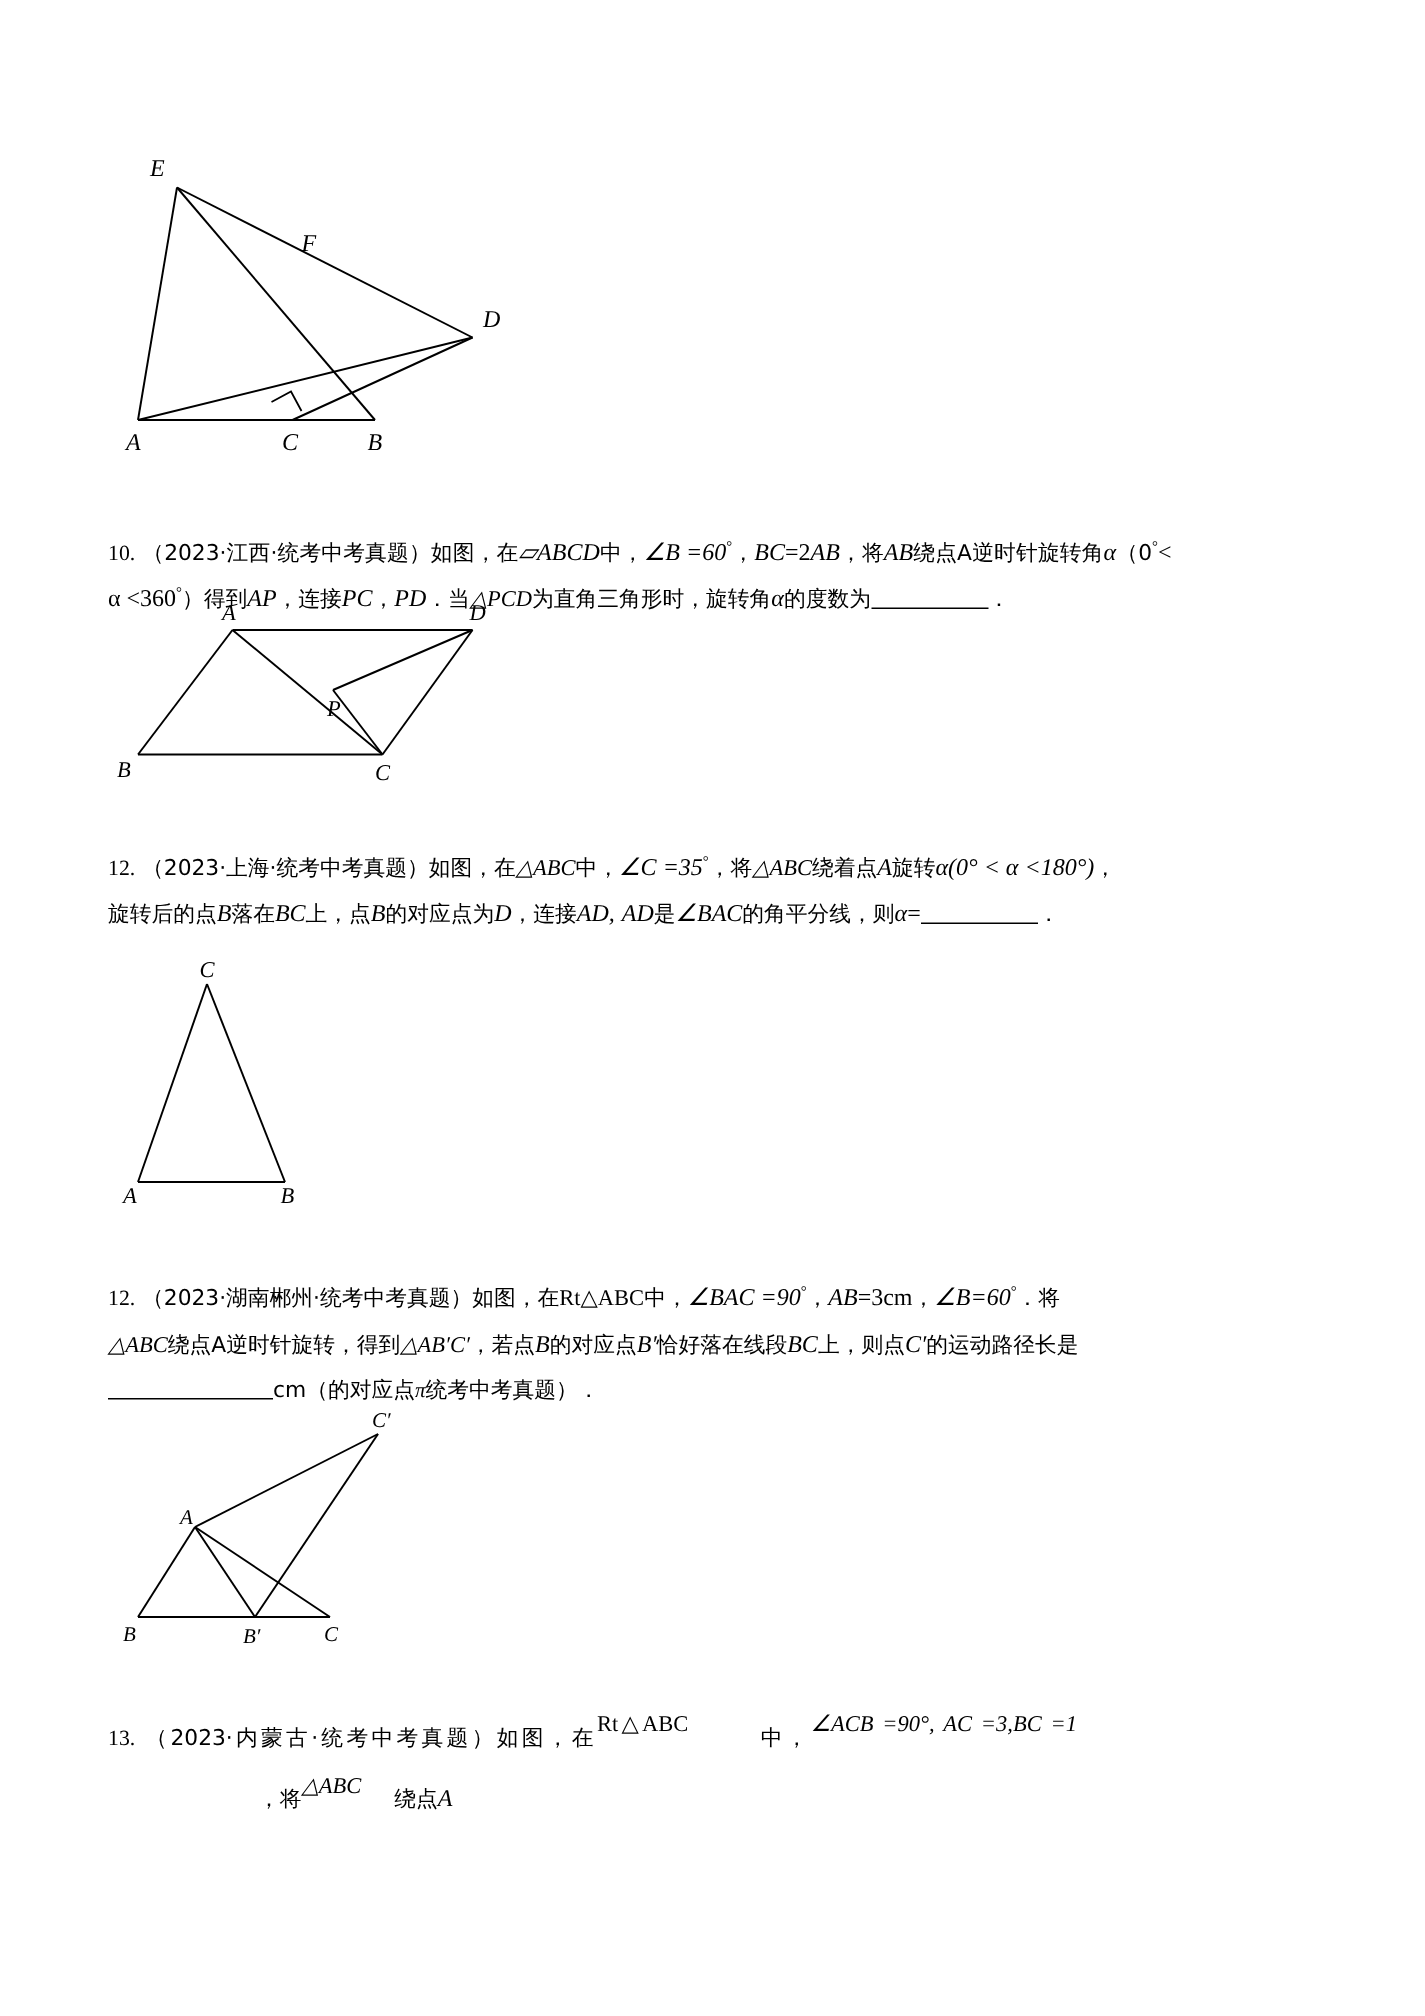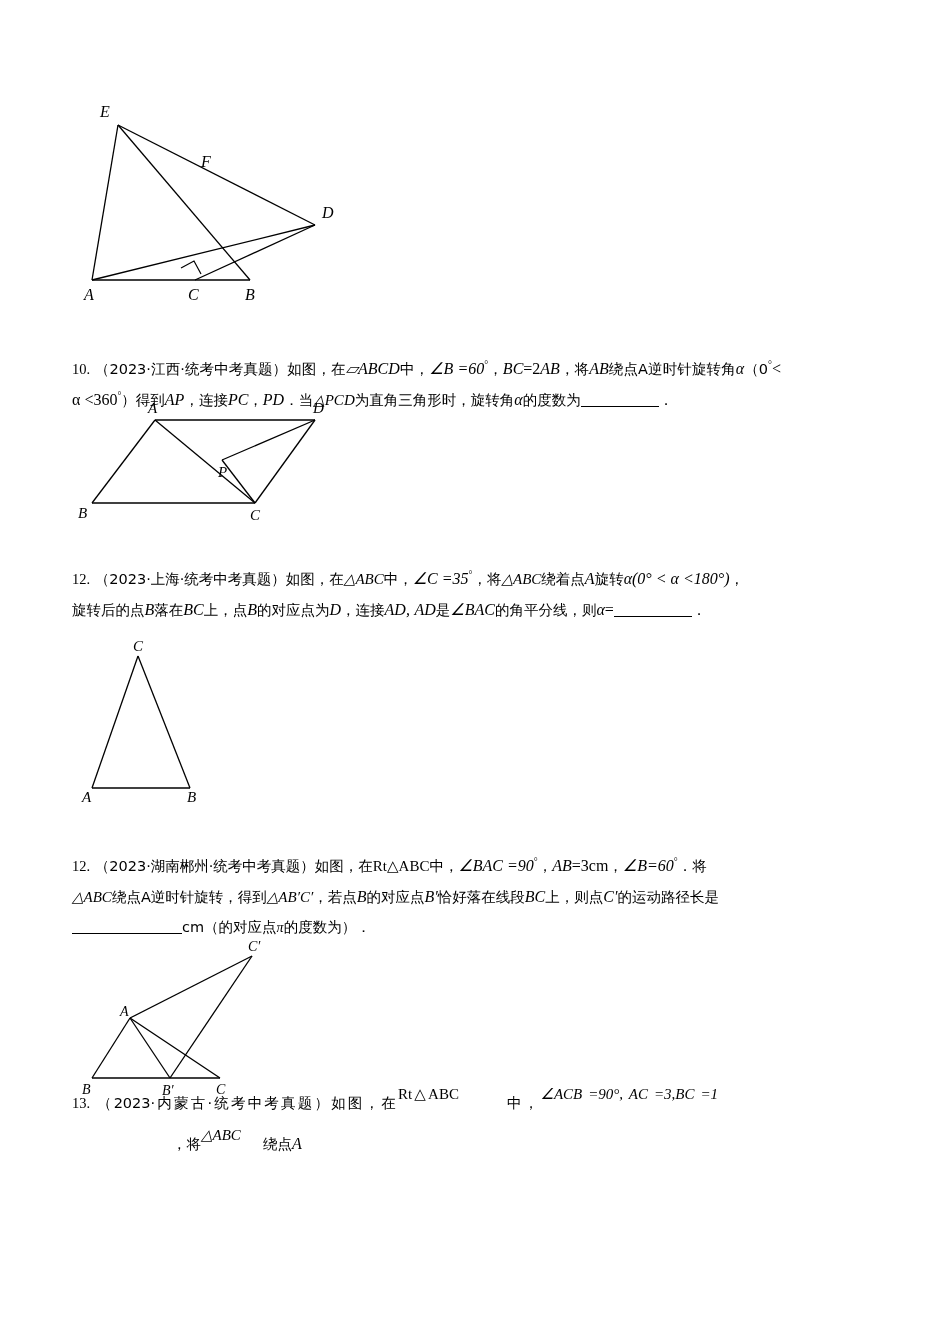--- a/index.html
+++ b/index.html
@@ -130,41 +130,41 @@
       <text x="12" y="164" font-size="15">A</text>
       <text x="117" y="164" font-size="15">B</text>
     </svg>
   </div>
 
   <div style="position:absolute; left:0; top:820px; width:950px;margin-top:30px;">
     <p class="q cn">
       <span class="num">12.</span>
       <span>（2023·湖南郴州·统考中考真题）</span><span>如图，在</span><span style="font-family:'Liberation Serif',serif;font-size:15px;">Rt△ABC</span><span>中，</span><span class="ital" style="font-family:'Liberation Serif',serif;font-size:16px;">∠BAC =90</span><span class="sup" style="font-family:'Liberation Serif',serif;">°</span><span>，</span><span class="ital" style="font-family:'Liberation Serif',serif;font-size:16px;">AB</span><span style="font-family:'Liberation Serif',serif;font-size:16px;">=3cm</span><span>，</span><span class="ital" style="font-family:'Liberation Serif',serif;font-size:16px;">∠B=60</span><span class="sup" style="font-family:'Liberation Serif',serif;">°</span><span>．将</span><br>
       <span class="ital" style="font-family:'Liberation Serif',serif;font-size:15px;">△ABC</span><span>绕点A逆时针旋转，得到</span><span class="ital" style="font-family:'Liberation Serif',serif;font-size:15px;">△AB′C′</span><span>，若点</span><span class="ital" style="font-family:'Liberation Serif',serif;font-size:16px;">B</span><span>的对应点</span><span class="ital" style="font-family:'Liberation Serif',serif;font-size:16px;">B′</span><span>恰好落在线段</span><span class="ital" style="font-family:'Liberation Serif',serif;font-size:16px;">BC</span><span>上，则点</span><span class="ital" style="font-family:'Liberation Serif',serif;font-size:16px;">C′</span><span>的运动路径长是</span><br>
-      <span class="blank long"></span><span>cm（的对应点</span><span class="ital" style="font-family:'Liberation Serif',serif;font-size:14px;">π</span><span>的度数为）．</span>
+      <span class="blank long"></span><span>cm（的对应点</span><span class="ital" style="font-family:'Liberation Serif',serif;font-size:14px;">π</span><span>统考中考真题）．</span>
     </p>
   </div>
 
   <div class="fig" style="position:absolute; left:70px; top:938px; width:300px; height:160px;">
     <svg width="300" height="160" viewBox="0 0 300 160">
 
       <line x1="22" y1="140" x2="150" y2="140" stroke="#000" stroke-width="1.3"></line>
       <line x1="22" y1="140" x2="60" y2="80" stroke="#000" stroke-width="1.3"></line>
       <line x1="60" y1="80" x2="150" y2="140" stroke="#000" stroke-width="1.3"></line>
       <line x1="60" y1="80" x2="100" y2="140" stroke="#000" stroke-width="1.3"></line>
       <line x1="60" y1="80" x2="182" y2="18" stroke="#000" stroke-width="1.3"></line>
       <line x1="100" y1="140" x2="182" y2="18" stroke="#000" stroke-width="1.3"></line>
       <text x="178" y="13" font-size="14">C′</text>
       <text x="50" y="78" font-size="14">A</text>
       <text x="12" y="156" font-size="14">B</text>
       <text x="92" y="157" font-size="14">B′</text>
       <text x="146" y="156" font-size="14">C</text>
     </svg>
   </div>
 
-  <div style="position:absolute; left:0; top:1084px; width:796px;">
+  <div style="position:absolute; left:0; top:1140px; width:796px;">
     <p class="q cn" style="line-height:2.6;">
       <span class="num">13.</span>
       <span>（2023·内蒙古·统考中考真题）</span><span>如图，在</span><span style="font-family:'Liberation Serif',serif;font-size:15px;position:relative;top:-9px;">Rt△ABC</span><span style="display:inline-block;width:46px;"></span><span>中，</span><span class="ital" style="font-family:'Liberation Serif',serif;font-size:15px;position:relative;top:-9px;">∠ACB =90°, AC =3,BC =1</span><span style="display:inline-block;width:100px;"></span><span>，将</span><span class="ital" style="font-family:'Liberation Serif',serif;font-size:15px;position:relative;top:-9px;">△ABC</span><span style="display:inline-block;width:22px;"></span><span>绕点</span><span class="ital" style="font-family:'Liberation Serif',serif;font-size:16px;">A</span>
     </p>
   </div>
 
 </div>
 
 </body></html>

